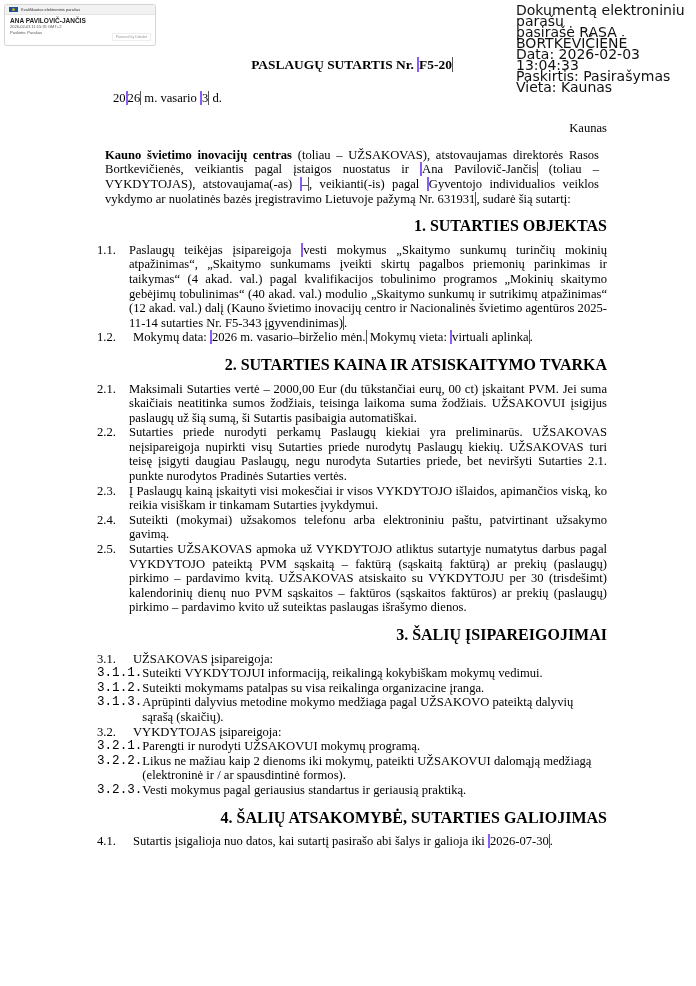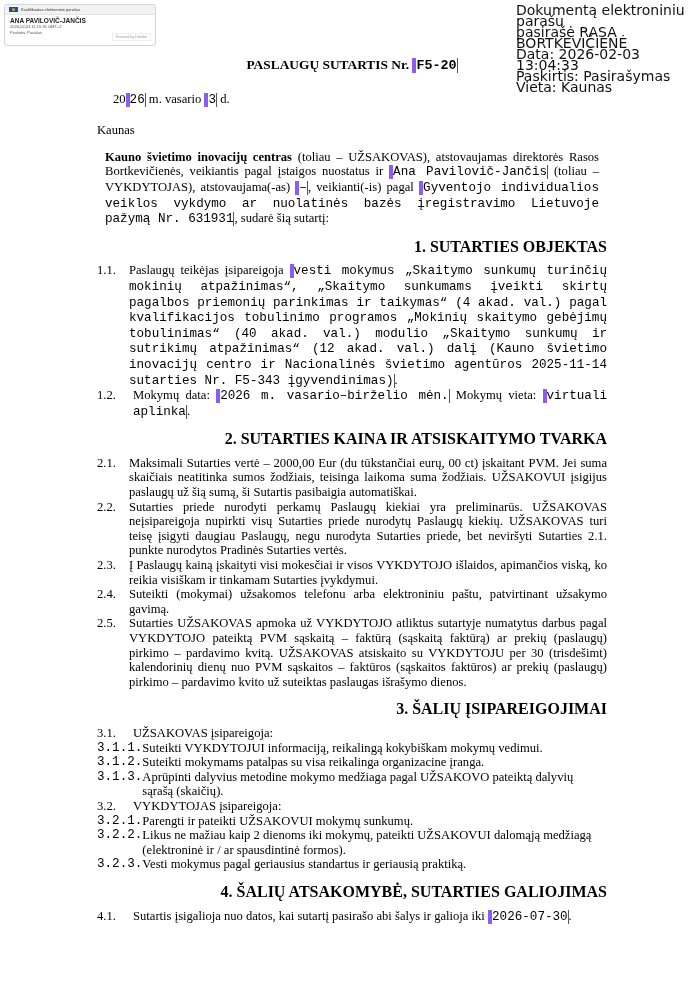--- a/index.html
+++ b/index.html
@@ -15,31 +15,31 @@
   .sig-badge .meta { font-size: 4px; color: #555; padding-left: 5px; line-height: 6px; }
   .sig-badge .powered { position: absolute; right: 4px; bottom: 4px; font-size: 3.5px; color: #999; border: 1px solid #eee; padding: 1px 3px; }
 
   
   .stamp { position: absolute; left: 516px; top: 5px; font-family: "DejaVu Sans", sans-serif; font-size: 14px; line-height: 11px; color: #111; }
 
   
   .doc { position: absolute; left: 97px; top: 58px; width: 510px; font-size: 12.6px; line-height: 14.6px; }
   .title { text-align: center; font-weight: bold; font-size: 13.4px; margin: 0 0 18px 0; }
   .dateline { text-align: left; margin: 16px; }
-  .city { text-align: left; margin: 14px 0 12px 0; }
+  .city { text-align: right; margin: 14px 0 12px 0; }
   .intro { text-align: justify; margin: 8px; }
   .section-h { text-align: right; font-weight: bold; margin: 13px 0 9px 0; font-size: 16px; }
   .item { display: flex; text-align: justify; margin: 0; }
   .item .num { flex: 0 0 32px; }
   .item .txt { flex: 1; }
   .item.wide .num { flex: 0 0 36px; }
   .sub { display: flex; margin: 0; }
   .sub .num { flex: 0 0 40px; font-family: Liberation Mono, monospace; }
   .sub .txt { flex: 1; }
-  .fld { border-left: 4px solid #8b5cf6; font-family: Liberation Mono, monospace; }
+  .fld { border-left: 2px solid #8b5cf6; }
   .fld-r { border-right: 1px solid #555; }
   b { font-weight: bold; }
 </style>
 </head>
 <body>
 
 <div class="sig-badge">
   <div class="hdr">
     <span class="flag"></span>
     <span class="hdr-text">Kvalifikuotas elektroninis parašas</span>
@@ -114,21 +114,21 @@
   <div class="sub">
       <span class="num">3.1.3.</span>
       <span class="txt">Aprūpinti dalyvius metodine mokymo medžiaga pagal UŽSAKOVO pateiktą dalyvių sąrašą (skaičių).</span>
     </div>
   <div class="item wide">
       <span class="num">3.2.</span>
       <span class="txt">VYKDYTOJAS įsipareigoja:</span>
     </div>
   <div class="sub">
       <span class="num">3.2.1.</span>
-      <span class="txt">Parengti ir pateikti UŽSAKOVUI mokymų sunkumų.</span>
+      <span class="txt">Parengti ir nurodyti UŽSAKOVUI mokymų programą.</span>
     </div>
   <div class="sub">
       <span class="num">3.2.2.</span>
       <span class="txt">Likus ne mažiau kaip 2 dienoms iki mokymų, pateikti UŽSAKOVUI dalomąją medžiagą (elektroninė ir / ar spausdintinė formos).</span>
     </div>
   <div class="sub">
       <span class="num">3.2.3.</span>
       <span class="txt">Vesti mokymus pagal geriausius standartus ir geriausią praktiką.</span>
     </div>
 

